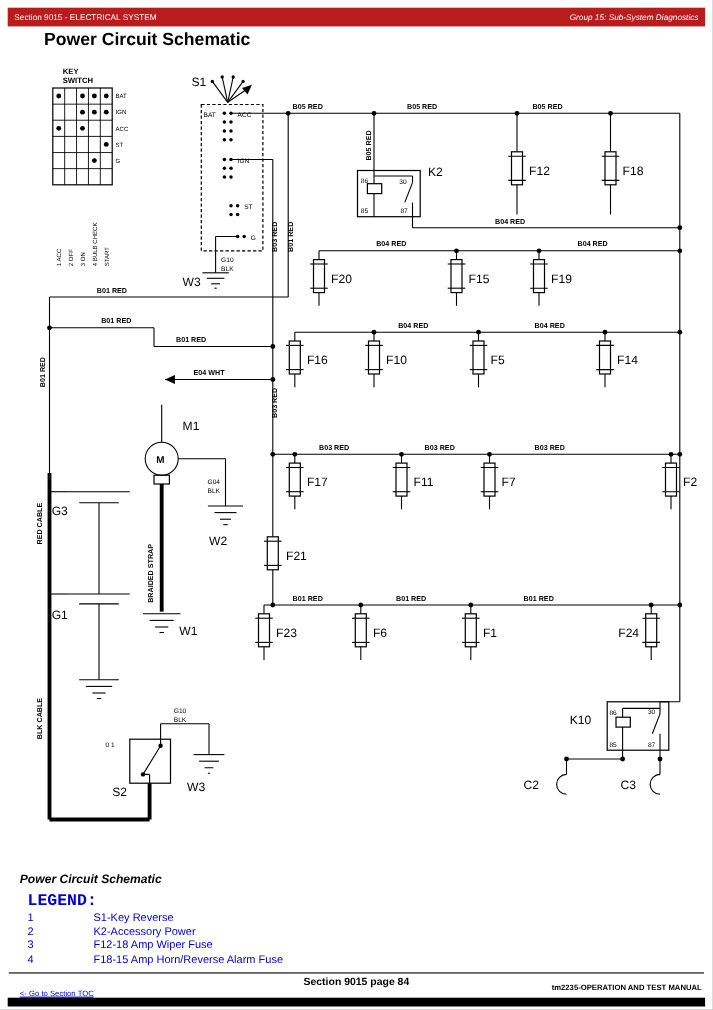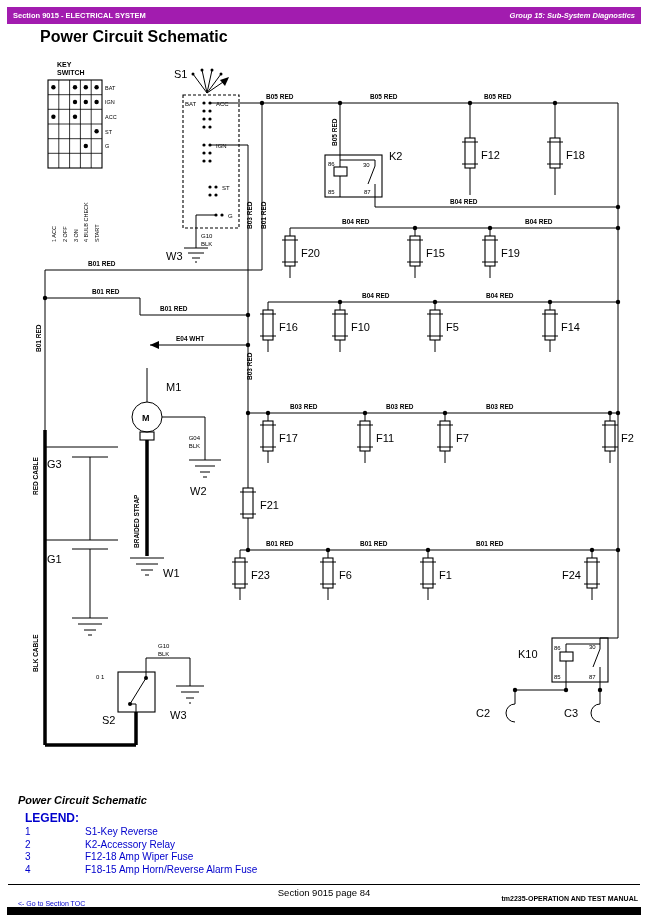--- a/index.html
+++ b/index.html
@@ -1,21 +1,21 @@
 <!DOCTYPE html>
 <html><head>
 <meta charset="utf-8">
 <style>
   html,body { margin:0; padding:0; background:#9a9a9a; }
   .page { position:relative; width:648px; height:918px; background:#ffffff;
           font-family:"Liberation Sans", sans-serif; overflow:hidden; margin:0 auto; }
 
-  .topbar { position:absolute; left:7px; right:7px; top:7px; height:17px; background:#a21caf;
+  .topbar { position:absolute; left:7px; right:7px; top:7px; height:17px; background:#b91c1c;
             color:#fff; display:flex; justify-content:space-between; align-items:center;
-            padding:0 6px; box-sizing:border-box; font-size:7.5px; font-weight:bold; }
+            padding:0 6px; box-sizing:border-box; font-size:7.5px; font-weight:normal; }
   .topbar .tb-right { font-style:italic; }
 
   .doc-title { position:absolute; left:40px; top:28px; font-size:16px; font-weight:bold; color:#000; }
 
   svg.schematic { position:absolute; left:0; top:52px; }
   .schematic line, .schematic path { stroke:#000; stroke-width:1; fill:none; }
   .schematic rect { stroke:#000; stroke-width:1.1; fill:none; }
   .schematic polygon { fill:#000; stroke:none; }
   .schematic circle { fill:none; stroke:#000; }
   .schematic circle.jd { fill:#000; stroke:none; }
@@ -28,26 +28,26 @@
   .gridln line { stroke-width:0.8; }
   .lblw { font-size:6.5px; font-weight:bold; }
   .lblc { font-size:11px; }
   .lblp { font-size:6px; }
   .lbls { font-size:7px; font-weight:bold; }
   .lblt { font-size:5.5px; }
   .lblm { font-size:9px; font-weight:bold; }
 
   .caption { position:absolute; left:18px; top:794px; font-size:11px; font-weight:bold; font-style:italic; }
   .legend { position:absolute; left:25px; top:811px; color:#0000CC; }
-  .legend-title { font-size:12px; font-weight:bold; margin-bottom:1px; }
+  .legend-title { font-size:15px; font-weight:bold; margin-bottom:1px;font-family:Liberation Mono, monospace; }
   .legend-row { display:flex; font-size:10px; line-height:12.5px; }
   .legend-num { width:60px; }
   .footer-rule { position:absolute; left:8px; right:8px; top:884px; border-top:1.5px solid #000; }
   .footer-page { position:absolute; top:887px; left:0; width:100%; text-align:center;
-                 font-size:9.5px; font-weight:normal; }
+                 font-size:9.5px; font-weight:bold; }
   .toc-link { position:absolute; left:18px; top:900px; font-size:7px; color:#0000CC;
               text-decoration:underline; cursor:pointer; }
   .manual { position:absolute; right:10px; top:895px; font-size:7px; font-weight:bold; }
   .botbar { position:absolute; left:7px; right:7px; top:907px; height:8px; background:#000; }
 </style>
 </head>
 <body>
 
 <div class="page">
 
@@ -526,21 +526,21 @@
   <div class="caption">Power Circuit Schematic</div>
 
   <div class="legend">
     <div class="legend-title">LEGEND:</div>
     <div class="legend-row">
       <span class="legend-num">1</span>
       <span>S1-Key Reverse</span>
     </div>
     <div class="legend-row">
       <span class="legend-num">2</span>
-      <span>K2-Accessory Relay</span>
+      <span>K2-Accessory Power</span>
     </div>
     <div class="legend-row">
       <span class="legend-num">3</span>
       <span>F12-18 Amp Wiper Fuse</span>
     </div>
     <div class="legend-row">
       <span class="legend-num">4</span>
       <span>F18-15 Amp Horn/Reverse Alarm Fuse</span>
     </div>
   </div>

